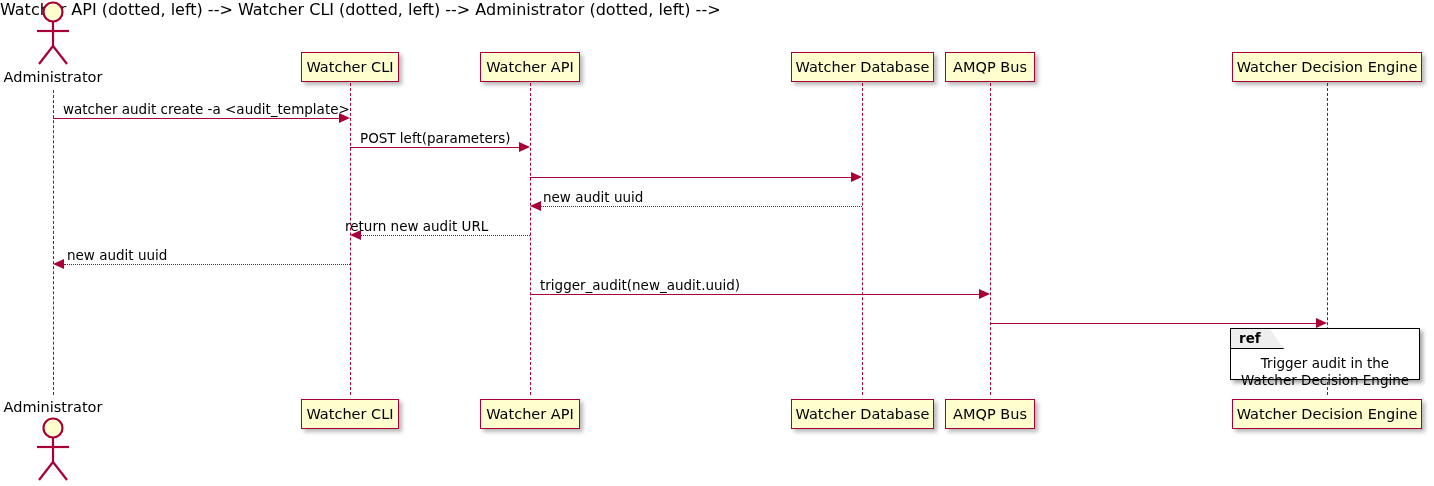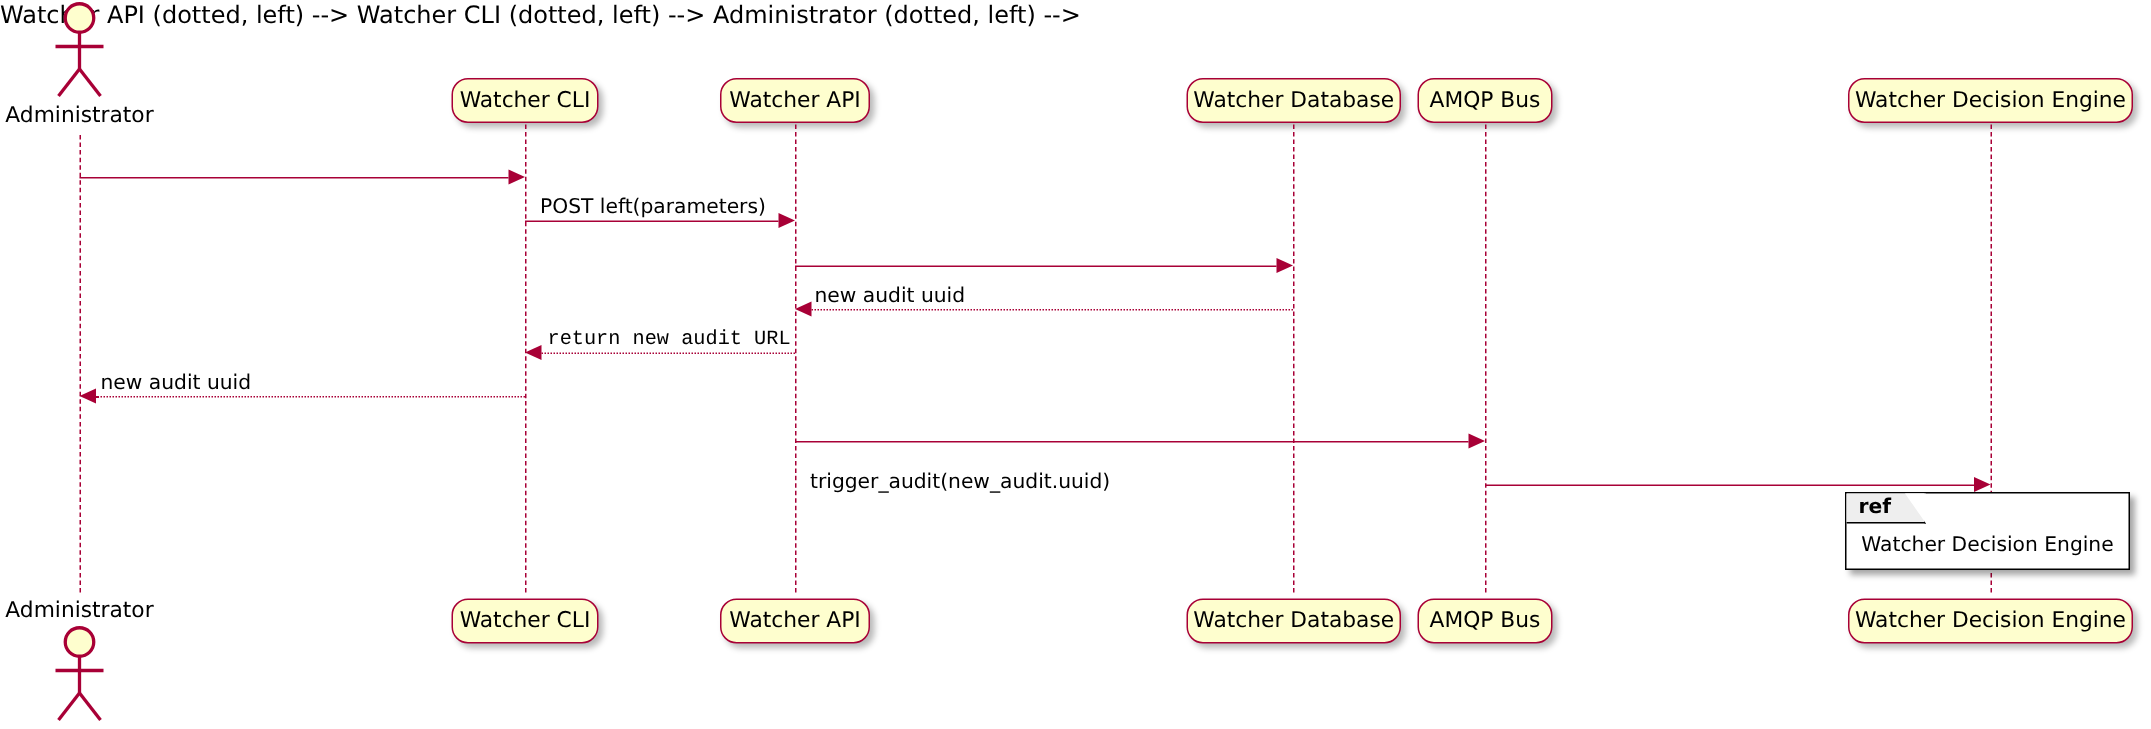--- a/index.html
+++ b/index.html
@@ -25,21 +25,21 @@
     border: 1.5px solid #A80036;
     color: #000000;
     font-size: 14.5px;
     line-height: 1;
     text-align: center;
     white-space: nowrap;
     display: flex;
     align-items: center;
     justify-content: center;
     box-shadow: 3px 3px 4px rgba(0,0,0,0.28);
-    border-radius: 11px;
+    border-radius: 0;
   }
   
   .lifeline {
     position: absolute;
     width: 0;
     border-left: 1.4px dashed #A80036;
   }
   
   .actor-wrap {
     position: absolute;
@@ -159,61 +159,63 @@
   <div class="lifeline" style="left:530px; top:83px; height:312px;"></div>
   <div class="lifeline" style="left:862px; top:83px; height:312px;"></div>
   <div class="lifeline" style="left:990px; top:83px; height:312px;"></div>
   <div class="lifeline" style="left:1327px; top:83px; height:312px;"></div>
 
   
 
   
   <div class="msg" style="left:53px; top:118px; width:286px;"></div>
   <div class="arrowhead right" style="left:339px; top:113px;"></div>
+  <div class="msg-label" style="left:63px; top:103px;">watcher audit create -a &lt;audit_template&gt;</div>
 
   
   <div class="msg" style="left:350px; top:147px; width:169px;"></div>
   <div class="arrowhead right" style="left:519px; top:142px;"></div>
   <div class="msg-label" style="left:360px; top:132px;">POST left(parameters)</div>
 
   
   <div class="msg" style="left:530px; top:177px; width:321px;"></div>
   <div class="arrowhead right" style="left:851px; top:172px;"></div>
 
    Watcher API (dotted, left) --&gt;
   <div class="msg dotted" style="left:541px; top:206px; width:321px;"></div>
   <div class="arrowhead left" style="left:530px; top:201px;"></div>
   <div class="msg-label" style="left:543px; top:191px;">new audit uuid</div>
 
    Watcher CLI (dotted, left) --&gt;
   <div class="msg dotted" style="left:361px; top:235px; width:169px;"></div>
   <div class="arrowhead left" style="left:350px; top:230px;"></div>
-  <div class="msg-label" style="left:365px; top:220px;font-family:Liberation Mono, monospace;">return new audit URL</div>
+  <div class="msg-label" style="left:345px; top:220px;">return new audit URL</div>
 
    Administrator (dotted, left) --&gt;
   <div class="msg dotted" style="left:64px; top:264px; width:286px;"></div>
   <div class="arrowhead left" style="left:53px; top:259px;"></div>
   <div class="msg-label" style="left:67px; top:249px;">new audit uuid</div>
 
   
   <div class="msg" style="left:530px; top:294px; width:449px;"></div>
   <div class="arrowhead right" style="left:979px; top:289px;"></div>
-  <div class="msg-label" style="left:540px; top:279px;margin-top:36px;">trigger_audit(new_audit.uuid)</div>
+  <div class="msg-label" style="left:540px; top:279px;">trigger_audit(new_audit.uuid)</div>
 
   
   <div class="msg" style="left:990px; top:323px; width:326px;"></div>
   <div class="arrowhead right" style="left:1316px; top:318px;"></div>
 
   
   <div class="ref-box" style="left:1230px; top:328px; width:190px; height:52px;">
     <div class="ref-tab">
       <span>ref</span>
       <span class="ref-tab-corner"></span>
     </div>
     <div class="ref-body">
+      <div>Trigger audit in the</div>
       <div>Watcher Decision Engine</div>
     </div>
   </div>
 
   
   <div class="actor-label" style="left:0px; top:399px; width:106px;">Administrator</div>
   <svg class="actor-wrap" style="left:25px; top:416px;" width="56" height="66" viewBox="0 0 56 66">
     <g stroke="#A80036" stroke-width="2.2" fill="none">
       <circle cx="28" cy="12" r="9.5" fill="#FEFECE"></circle>
       <line x1="28" y1="22" x2="28" y2="46"></line>

